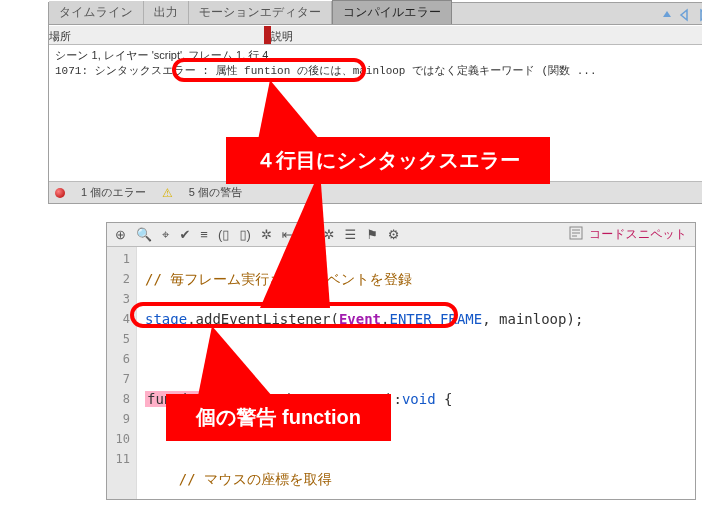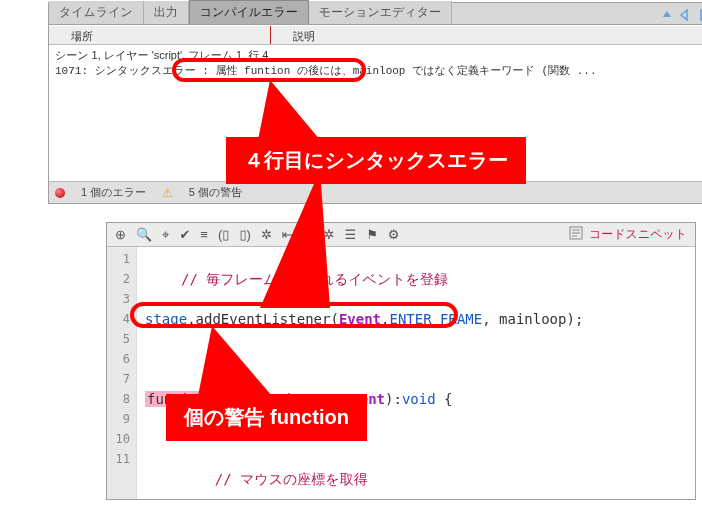--- a/index.html
+++ b/index.html
@@ -40,21 +40,21 @@
     display: flex; gap: 2px; align-items: center;
   }
   .panel-btns svg { display: block; }
 
   .grid-head {
     display: flex; height: 20px; background: #eee;
     border-bottom: 1px solid #bbb; border-top: 1px solid #fff;
     font-size: 11px; color: #333;
   }
   .grid-head div {
-    padding: 3px 22px; border-right: 1px solid #b91c1c;
+    padding: 3px 0; border-right: 7px solid #b91c1c;
   }
   .col-loc { width: 222px; }
   .col-desc { flex: 1; }
 
   .grid-body {
     flex: 1; background: #fff; overflow: hidden;
     position: relative;
   }
   .grid-row {
     display: flex; padding: 3px 0 3px 6px; font-size: 11px; color: #333;
@@ -101,30 +101,30 @@
     width: 30px; background: #e8e8e8; color: #888;
     text-align: right; padding: 2px 6px 0 0;
     border-right: 1px solid #ddd; font-size: 12px;
   }
   .code {
     padding: 2px 0 0 8px; color: #333; white-space: pre;
   }
   .kw { color: #1458c8; }
   .cls { color: #a21caf; font-weight: bold; }
   .prop { color: #1458c8; }
-  .cm { color: #be185d; margin-left: 36px; }
+  .cm { color: #a16207; }
   .hl { background: #ffb0c8; padding: 0 2px; }
 
   
   .callout {
     position: absolute;
     background: #ff0000;
     color: #fff;
     font-weight: bold;
-    padding: 10px 18px;
+    padding: 10px 30px;
     font-size: 20px;
     white-space: nowrap;
   }
   .callout1 { left: 226px; top: 137px; }
   .callout2 { left: 166px; top: 394px; }
 
   .hollow-rect {
     position: absolute;
     border: 4px solid #ff0000;
     border-radius: 14px;
@@ -153,22 +153,22 @@
     border-bottom: 70px solid #ff0000;
   }
 </style>
 </head>
 <body>
 
 <div class="panel-errors">
   <div class="tabs">
     <div class="tab">タイムライン</div>
     <div class="tab">出力</div>
+    <div class="tab">モーションエディター</div>
     <div class="tab active">コンパイルエラー</div>
-    <div class="tab">モーションエディター</div>
   </div>
   <div class="panel-btns">
     <span>
       <svg width="16" height="16">
           <path d="M8 4 L12 10 L4 10 Z" fill="#6aa0d8"></path>
         </svg>
     </span>
     <span>
       <svg width="16" height="16">
           <path d="M10 3 L4 8 L10 13 Z" fill="none" stroke="#6aa0d8" stroke-width="1.5"></path>

